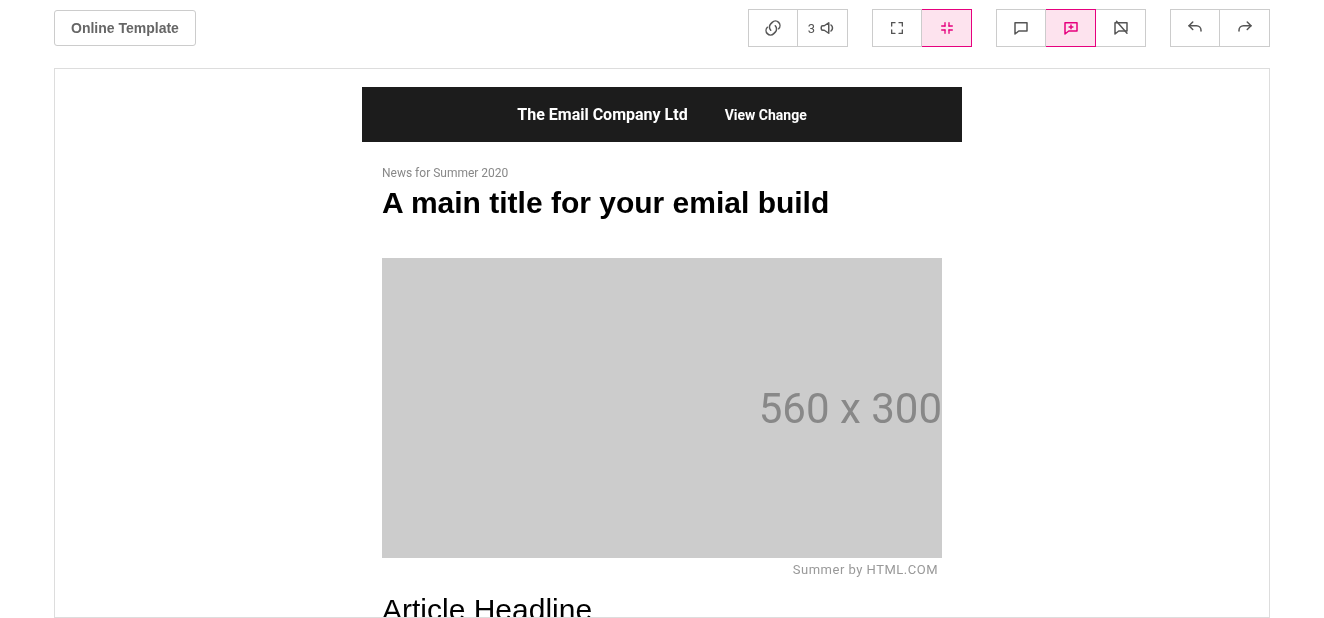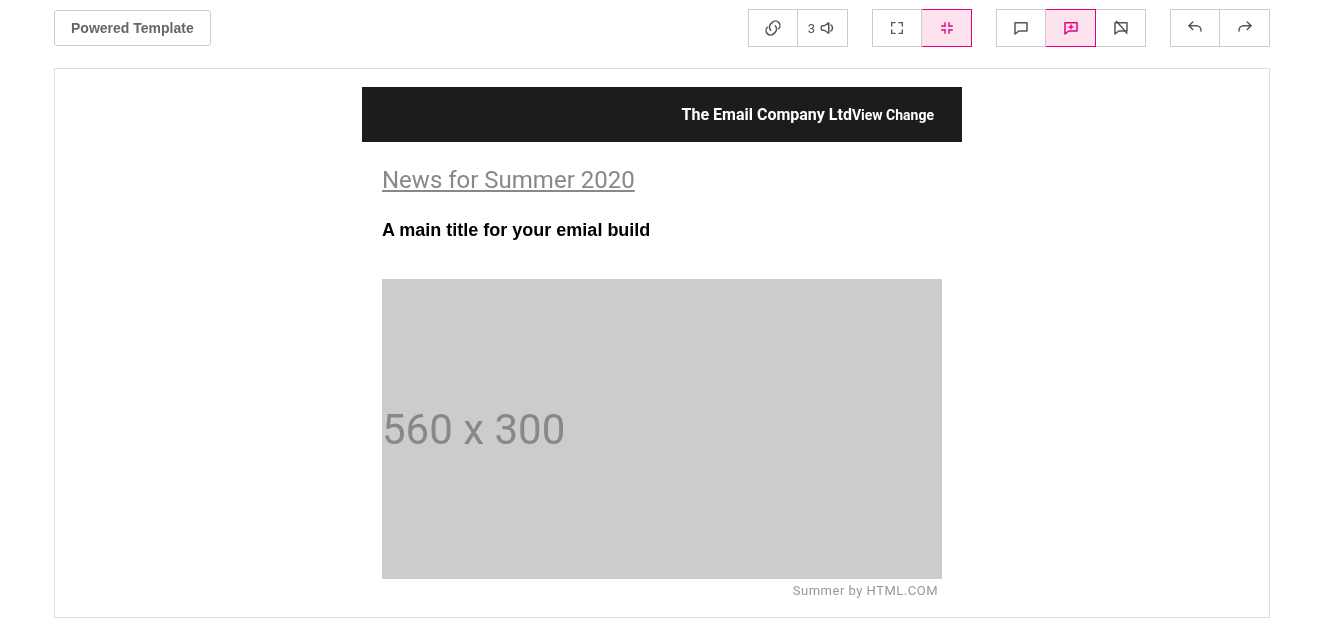--- a/index.html
+++ b/index.html
@@ -79,56 +79,56 @@
   justify-content: center;
 }
 .email {
   width: 600px;
   margin-top: 0;
 }
 .email-header {
   background: #1c1c1c;
   color: #fff;
   display: flex;
-  justify-content: flex-end;
-  align-items: center;
-  padding: 18px 28px;
+  justify-content: center;
+  align-items: center;
+  padding: 18px 12px;
   margin-top: 18px;
+  gap: 37px;
 }
 .email-header-left {
   font-weight: 700;
   font-size: 16px;
 }
 .email-header-right {
   font-weight: 700;
   font-size: 14px;
   cursor: pointer;
 }
 .email-body {
   padding: 24px 20px 0 20px;
 }
 .subtitle {
   color: #888;
-  font-size: 24px;
-  margin-bottom: 26px;
-  text-decoration: underline;
+  font-size: 12px;
+  margin-bottom: 6px;
 }
 .main-title {
   font-weight: 800;
-  font-size: 18px;
+  font-size: 30px;
   font-family: Arial, Helvetica, sans-serif;
   margin-bottom: 38px;
 }
 .placeholder-img {
   width: 560px;
   height: 300px;
   background: #ccc;
   display: flex;
   align-items: center;
-  justify-content: flex-start;
+  justify-content: flex-end;
   color: #888;
   font-size: 42px;
   font-weight: 400;
   position: relative;
 }
 .powered {
   color: #999;
   font-size: 13px;
   text-align: right;
   padding: 4px 4px 8px 0;
@@ -140,21 +140,21 @@
   font-weight: 400;
   margin-top: 8px;
 }
 
 svg { display: block; }
 </style>
 </head>
 <body>
 
 <div class="toolbar">
-  <button class="change-template-btn">Powered Template</button>
+  <button class="change-template-btn">Online Template</button>
 
   <div class="toolbar-right">
 
     <div class="btn-group">
       <div class="icon-btn">
         <span>
           <svg width="18" height="18" viewBox="0 0 24 24" fill="none" stroke="currentColor" stroke-width="2" stroke-linecap="round" stroke-linejoin="round">
               <path d="M9 15a6 6 0 0 1 0-8.5l2-2a6 6 0 0 1 8.5 8.5"></path>
               <path d="M15 9a6 6 0 0 1 0 8.5l-2 2a6 6 0 0 1-8.5-8.5"></path>
             </svg>

